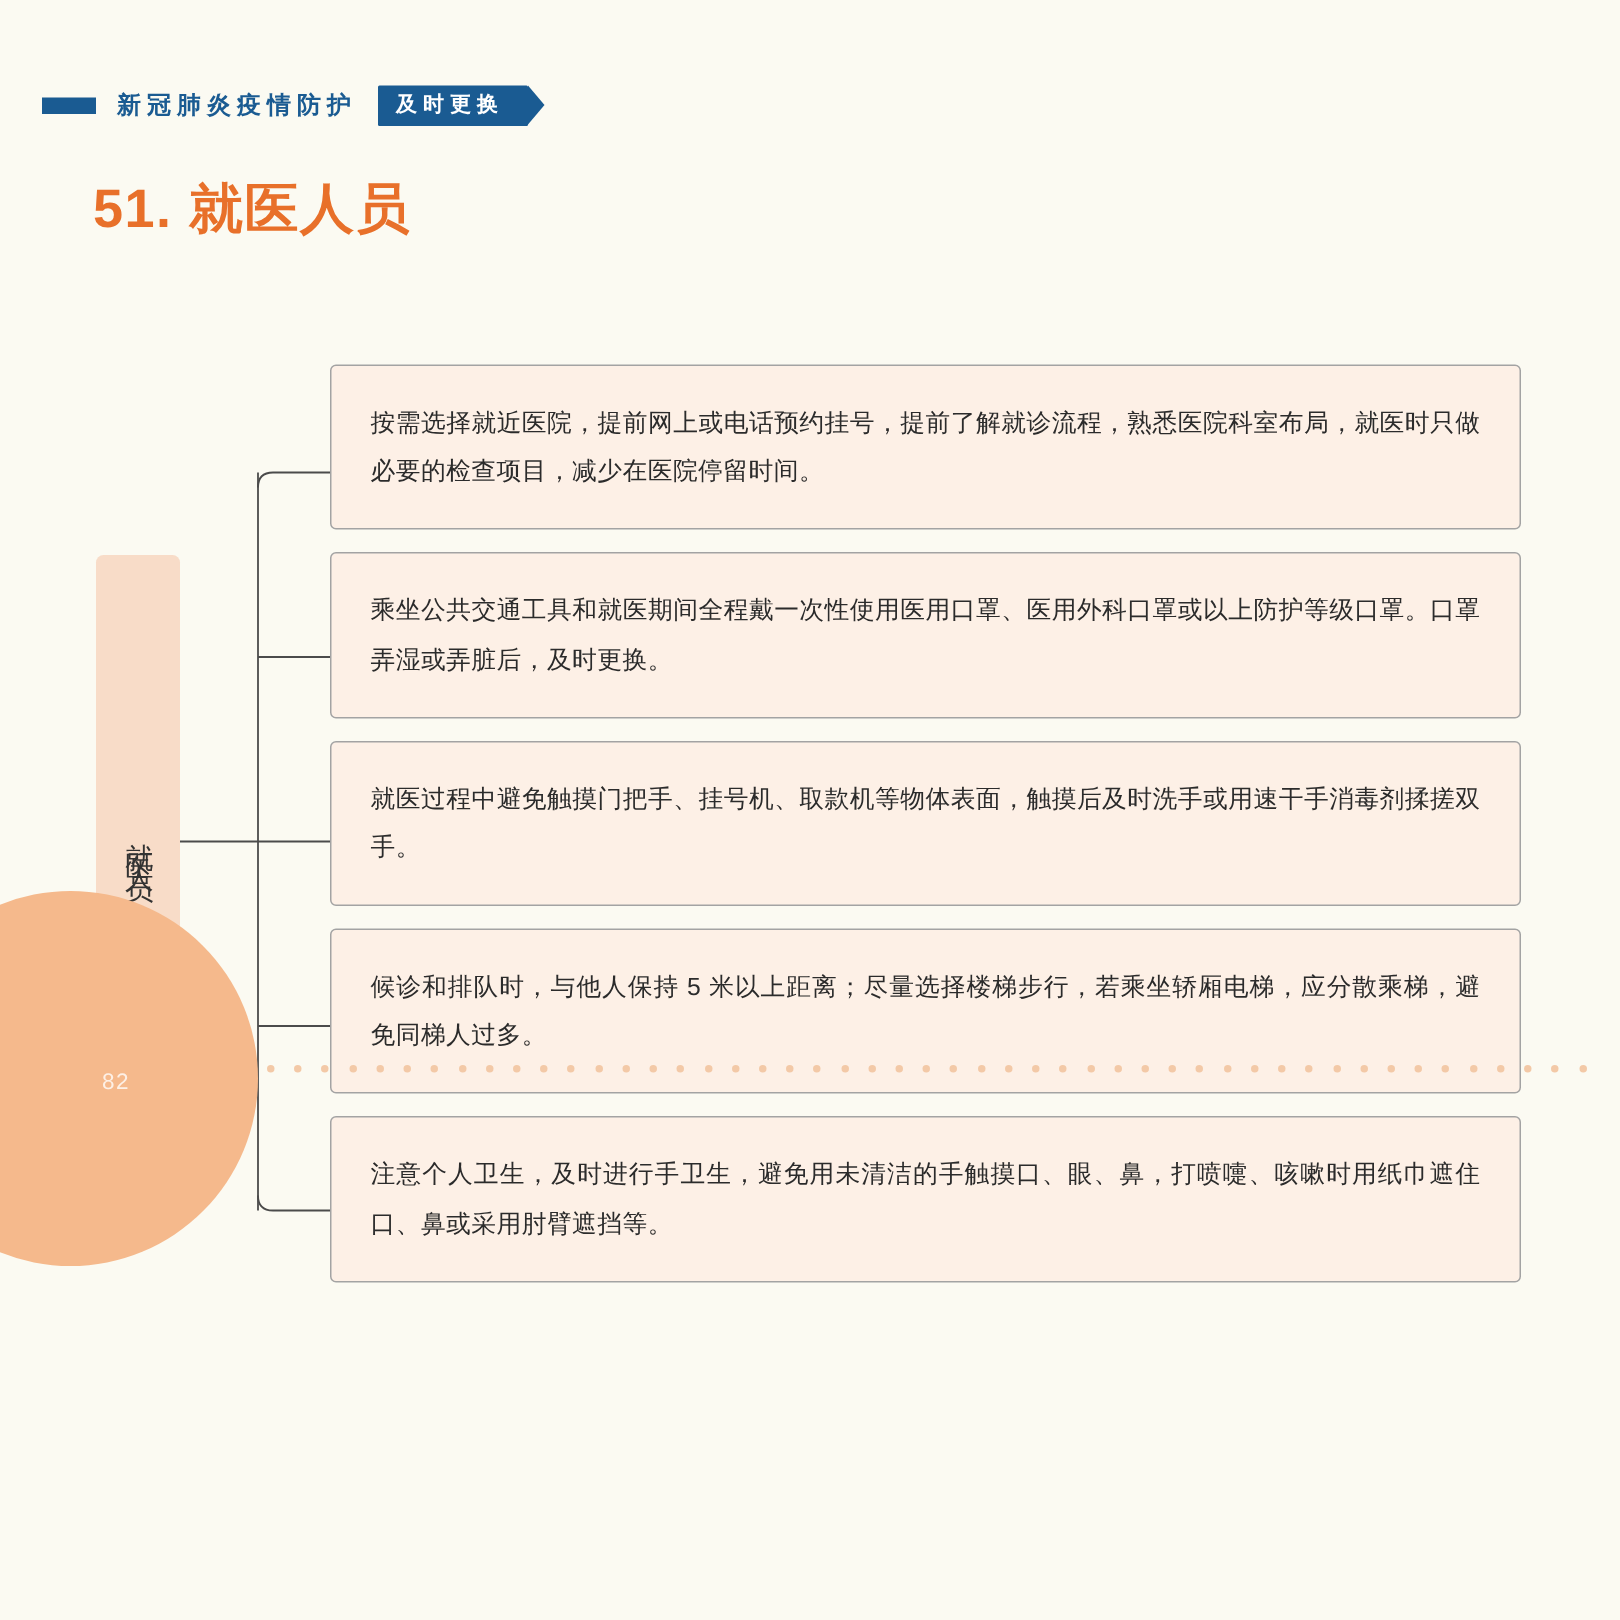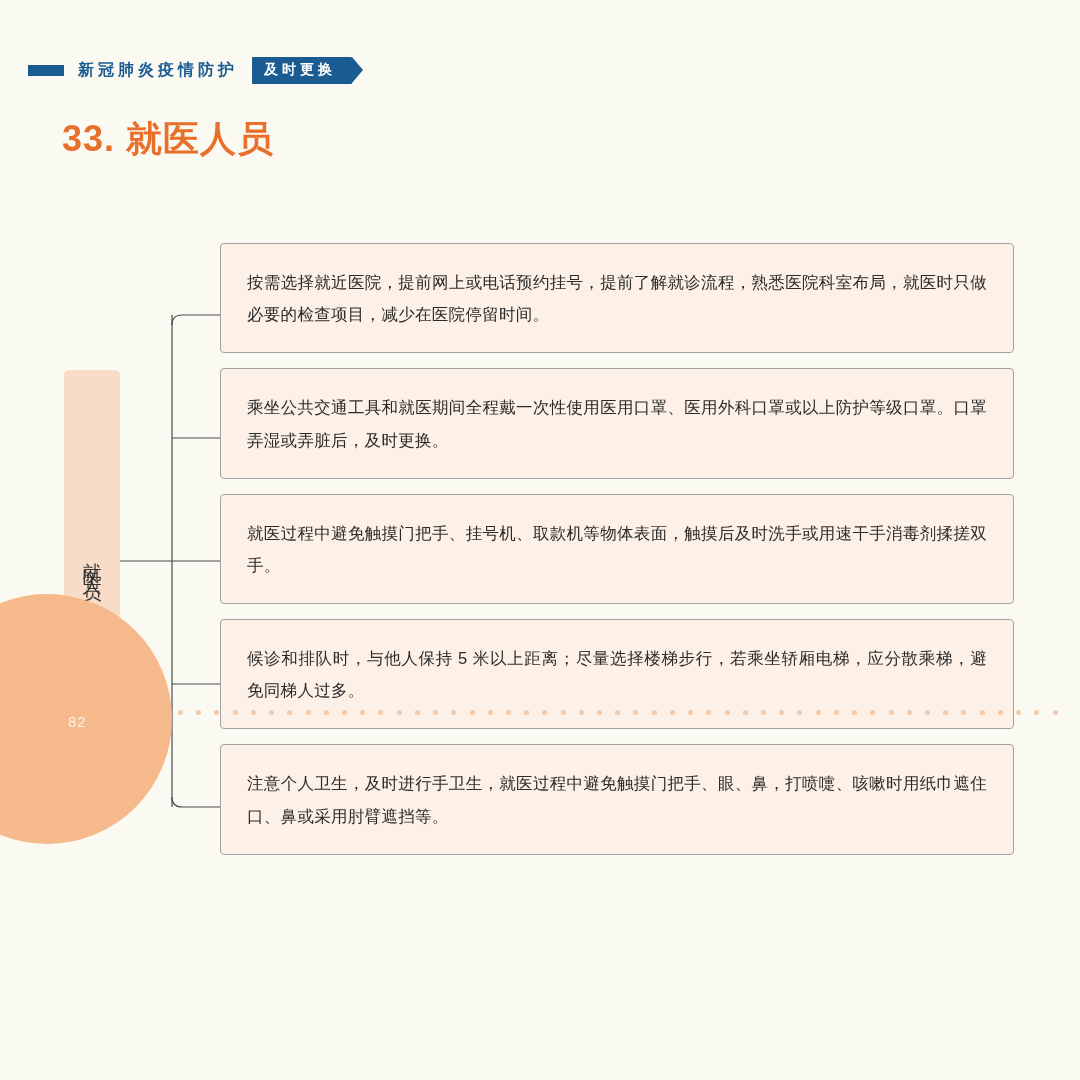--- a/index.html
+++ b/index.html
@@ -172,21 +172,21 @@
 <body>
 
 <div class="page">
 
   <div class="header">
     <span class="header-bar"></span>
     <span class="header-title">新冠肺炎疫情防护</span>
     <span class="header-tag">及时更换</span>
   </div>
 
-  <div class="page-title">33. 就医人员</div>
+  <div class="page-title">51. 就医人员</div>
 
   <div class="diagram">
 
     <div class="left-node">
       <span>就医人员</span>
     </div>
 
     <svg class="connectors" viewBox="0 0 960 635" xmlns="http://www.w3.org/2000/svg">
 
       <path d="M110 72 L110 564" fill="none" stroke="#4b4b4b" stroke-width="1.2"></path>
@@ -209,21 +209,21 @@
       <div class="card">
         <p>乘坐公共交通工具和就医期间全程戴一次性使用医用口罩、医用外科口罩或以上防护等级口罩。口罩弄湿或弄脏后，及时更换。</p>
       </div>
       <div class="card">
         <p>就医过程中避免触摸门把手、挂号机、取款机等物体表面，触摸后及时洗手或用速干手消毒剂揉搓双手。</p>
       </div>
       <div class="card">
         <p>候诊和排队时，与他人保持 5 米以上距离；尽量选择楼梯步行，若乘坐轿厢电梯，应分散乘梯，避免同梯人过多。</p>
       </div>
       <div class="card">
-        <p>注意个人卫生，及时进行手卫生，就医过程中避免触摸门把手、眼、鼻，打喷嚏、咳嗽时用纸巾遮住口、鼻或采用肘臂遮挡等。</p>
+        <p>注意个人卫生，及时进行手卫生，避免用未清洁的手触摸口、眼、鼻，打喷嚏、咳嗽时用纸巾遮住口、鼻或采用肘臂遮挡等。</p>
       </div>
     </div>
   </div>
 
   <div class="footer-circle"></div>
   <div class="page-number">82</div>
   <div class="dots">
       <i></i>
       <i></i>
       <i></i>

